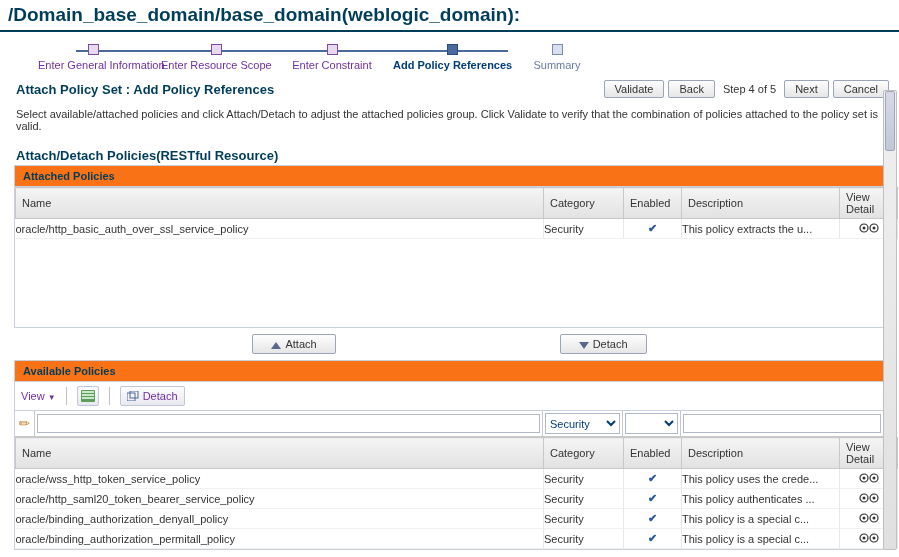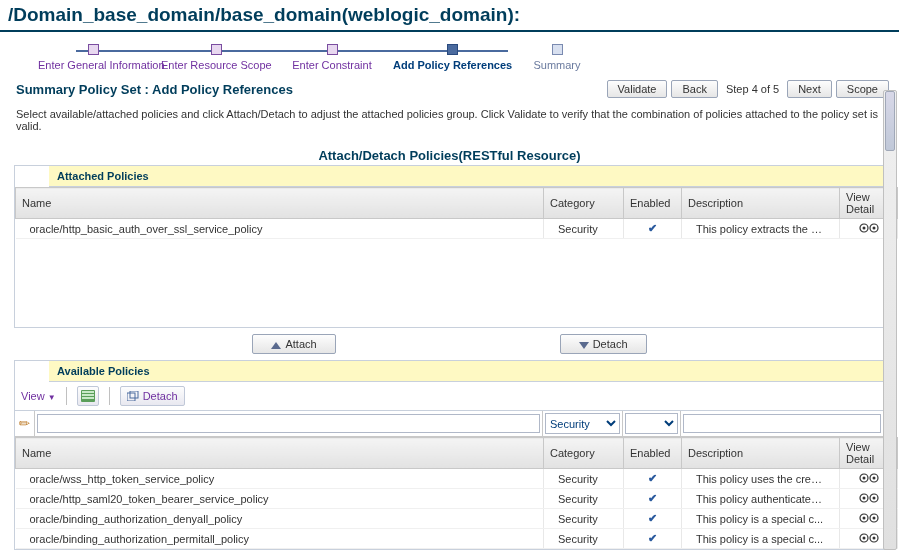--- a/index.html
+++ b/index.html
@@ -14,27 +14,27 @@
 .wizard-box.active { background: #4a6a9e; border-color: #2a4a7e; }
 .wizard-box.future { background: #d8e0f0; border-color: #7a8ab0; }
 .wizard-label { color: #7030a0; font-size: 11px; white-space: nowrap; padding: 0 6px; }
 .wizard-label.active { color: #003d7a; font-weight: bold; }
 .wizard-label.future { color: #6a7a9e; }
 .header-row { display: flex; align-items: center; padding: 0 8px 6px 16px; }
 .page-title { color: #003d5b; font-weight: bold; font-size: 13px; flex: 1; }
 .btn { background: linear-gradient(#fdfdfd,#e6e6e6); border: 1px solid #9aa5b8; padding: 2px 10px; border-radius: 2px; cursor: pointer; color: #333; margin: 0 2px; }
 .step-info { color: #333; margin: 0 6px; }
 .desc { padding: 4px 16px 8px 16px; color: #333; }
-.section-title { color: #003d5b; font-weight: bold; font-size: 13px; padding: 8px 16px 2px 16px; text-align: center; }
+.section-title { color: #003d5b; font-weight: bold; font-size: 13px; padding: 8px 16px 2px 16px; }
 .panel { border: 1px solid #c8d0dc; margin: 0 14px 6px 14px; }
-.panel-header { background: #fef9c3; color: #003d5b; font-weight: bold; padding: 4px 8px; border-bottom: 1px solid #c8d0dc; margin-left: 34px; }
+.panel-header { background: #f97316; color: #003d5b; font-weight: bold; padding: 4px 8px; border-bottom: 1px solid #c8d0dc; }
 .table-area { min-height: 140px; background: #fff; }
 .tbl { width: 100%; border-collapse: collapse; table-layout: fixed; }
 .tbl th { background: linear-gradient(#f4f4f4,#e2e2e2); border: 1px solid #c8c8c8; text-align: left; font-weight: normal; padding: 3px 6px; height: 20px; color: #333; }
-.tbl td { border-right: 1px solid #e8e8e8; border-bottom: 1px solid #f0f0f0; padding: 3px 14px; height: 16px; white-space: nowrap; overflow: hidden; text-overflow: ellipsis; }
+.tbl td { border-right: 1px solid #e8e8e8; border-bottom: 1px solid #f0f0f0; padding: 3px 0; height: 16px; white-space: nowrap; overflow: hidden; text-overflow: ellipsis; }
 .col-name { width: 528px; }
 .col-cat { width: 80px; }
 .col-enabled { width: 58px; text-align: center; }
 .col-desc { width: 158px; }
 .col-view { width: 58px; text-align: center; }
 .check { color: #2a5a9e; font-weight: bold; text-align: center; }
 .eyes { text-align: center; }
 .eyes-svg { display:inline-block; }
 .attach-detach-row { display: flex; justify-content: center; gap: 220px; margin: 6px 0; }
 .triangle-up { display:inline-block; width:0; height:0; border-left:5px solid transparent; border-right:5px solid transparent; border-bottom:7px solid #5a6a8e; margin-right:4px; vertical-align:middle; }
@@ -80,26 +80,26 @@
           <div class="wizard-label active">Add Policy References</div>
         </div>
         <div class="wizard-step" style="width: 80px;">
           <div class="wizard-box future"></div>
           <div class="wizard-label future">Summary</div>
         </div>
       </div>
   </div>
 
   <div class="header-row">
-    <div class="page-title">Summary Policy Set : Add Policy References</div>
+    <div class="page-title">Attach Policy Set : Add Policy References</div>
     <button class="btn">Validate</button>
     <button class="btn">Back</button>
     <span class="step-info">Step 4 of 5</span>
     <button class="btn">Next</button>
-    <button class="btn">Scope</button>
+    <button class="btn">Cancel</button>
   </div>
 
   <div class="desc">Select available/attached policies and click Attach/Detach to adjust the attached policies group. Click Validate to verify that the combination of policies attached to the policy set is valid.</div>
 
   <div class="section-title">Attach/Detach Policies(RESTful Resource)</div>
 
   <div class="panel">
     <div class="panel-header">Attached Policies</div>
     <div class="table-area">
       <table class="tbl">

